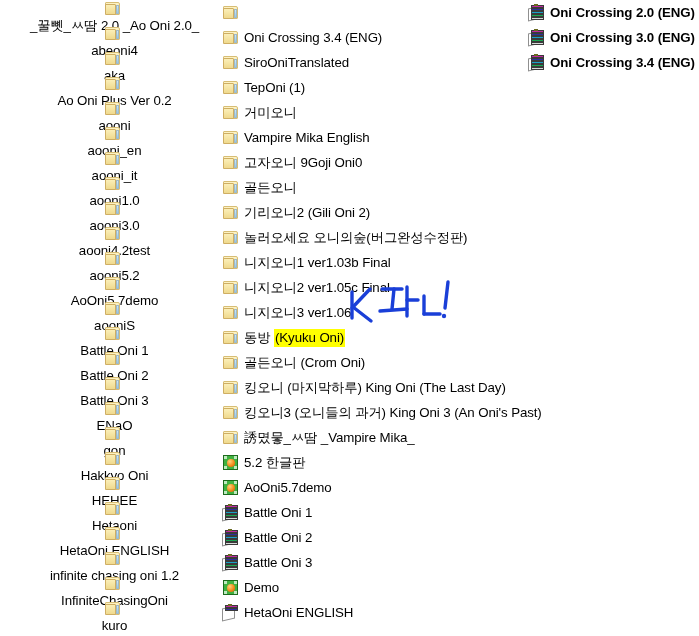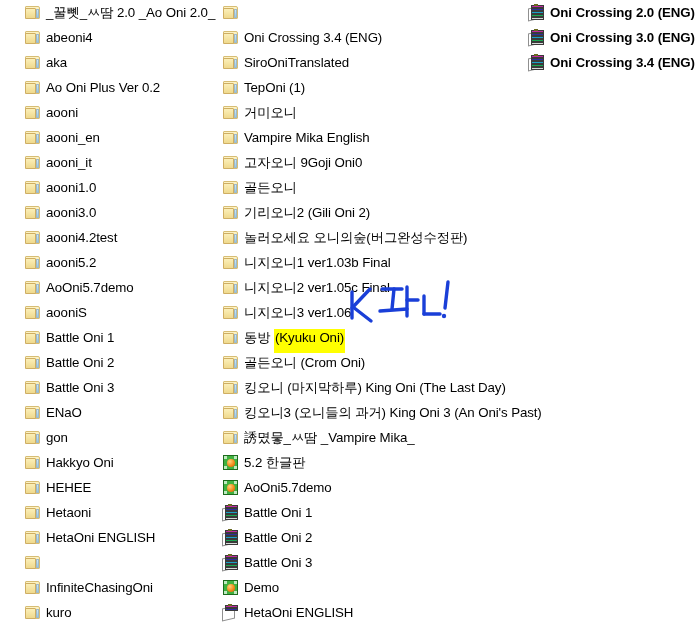--- a/index.html
+++ b/index.html
@@ -26,40 +26,40 @@
   #col2 { left: 215px; width: 295px; }
   #col3 { left: 510px; width: 189px; font-weight: bold; }
 
   .row {
     position: relative;
     height: 25px;
     display: flex;
     align-items: center;
     white-space: nowrap;
   }
-  #col1 .row { padding-left: 24px; }
+  #col1 .row { padding-left: 14px; flex-direction: column; }
   #col2 .row { padding-left: 7px; }
   #col3 .row { padding-left: 18px; }
 
   .icon {
     width: 17px;
     height: 17px;
     flex: 0 0 17px;
     position: relative;
     margin-right: 5px;
   }
   .label {
     font-size: 13.3px;
     line-height: 17px;
     color: #000000;
     letter-spacing: -0.1px;
   }
   .label .hl {
     background: #ffff00;
-    padding: 1px 1px 8px 1px;
+    padding: 1px 1px 2px 1px;
   }
 
   
   .ic-folder .back {
     position: absolute; left: 1px; top: 2px;
     width: 15px; height: 13px;
     background: linear-gradient(#fdf3c4, #f2dd97);
     border: 1px solid #d7bd74;
     border-radius: 1px 2px 1px 1px;
   }
@@ -313,20 +313,21 @@
           <span class="tab"></span>
         </span>
         <span class="label">HetaOni ENGLISH</span>
       </div>
       <div class="row">
         <span class="icon ic-folder">
           <span class="back"></span>
           <span class="front"></span>
           <span class="tab"></span>
         </span>
+        <span class="label">infinite chasing oni 1.2</span>
       </div>
       <div class="row">
         <span class="icon ic-folder">
           <span class="back"></span>
           <span class="front"></span>
           <span class="tab"></span>
         </span>
         <span class="label">InfiniteChasingOni</span>
       </div>
       <div class="row">

